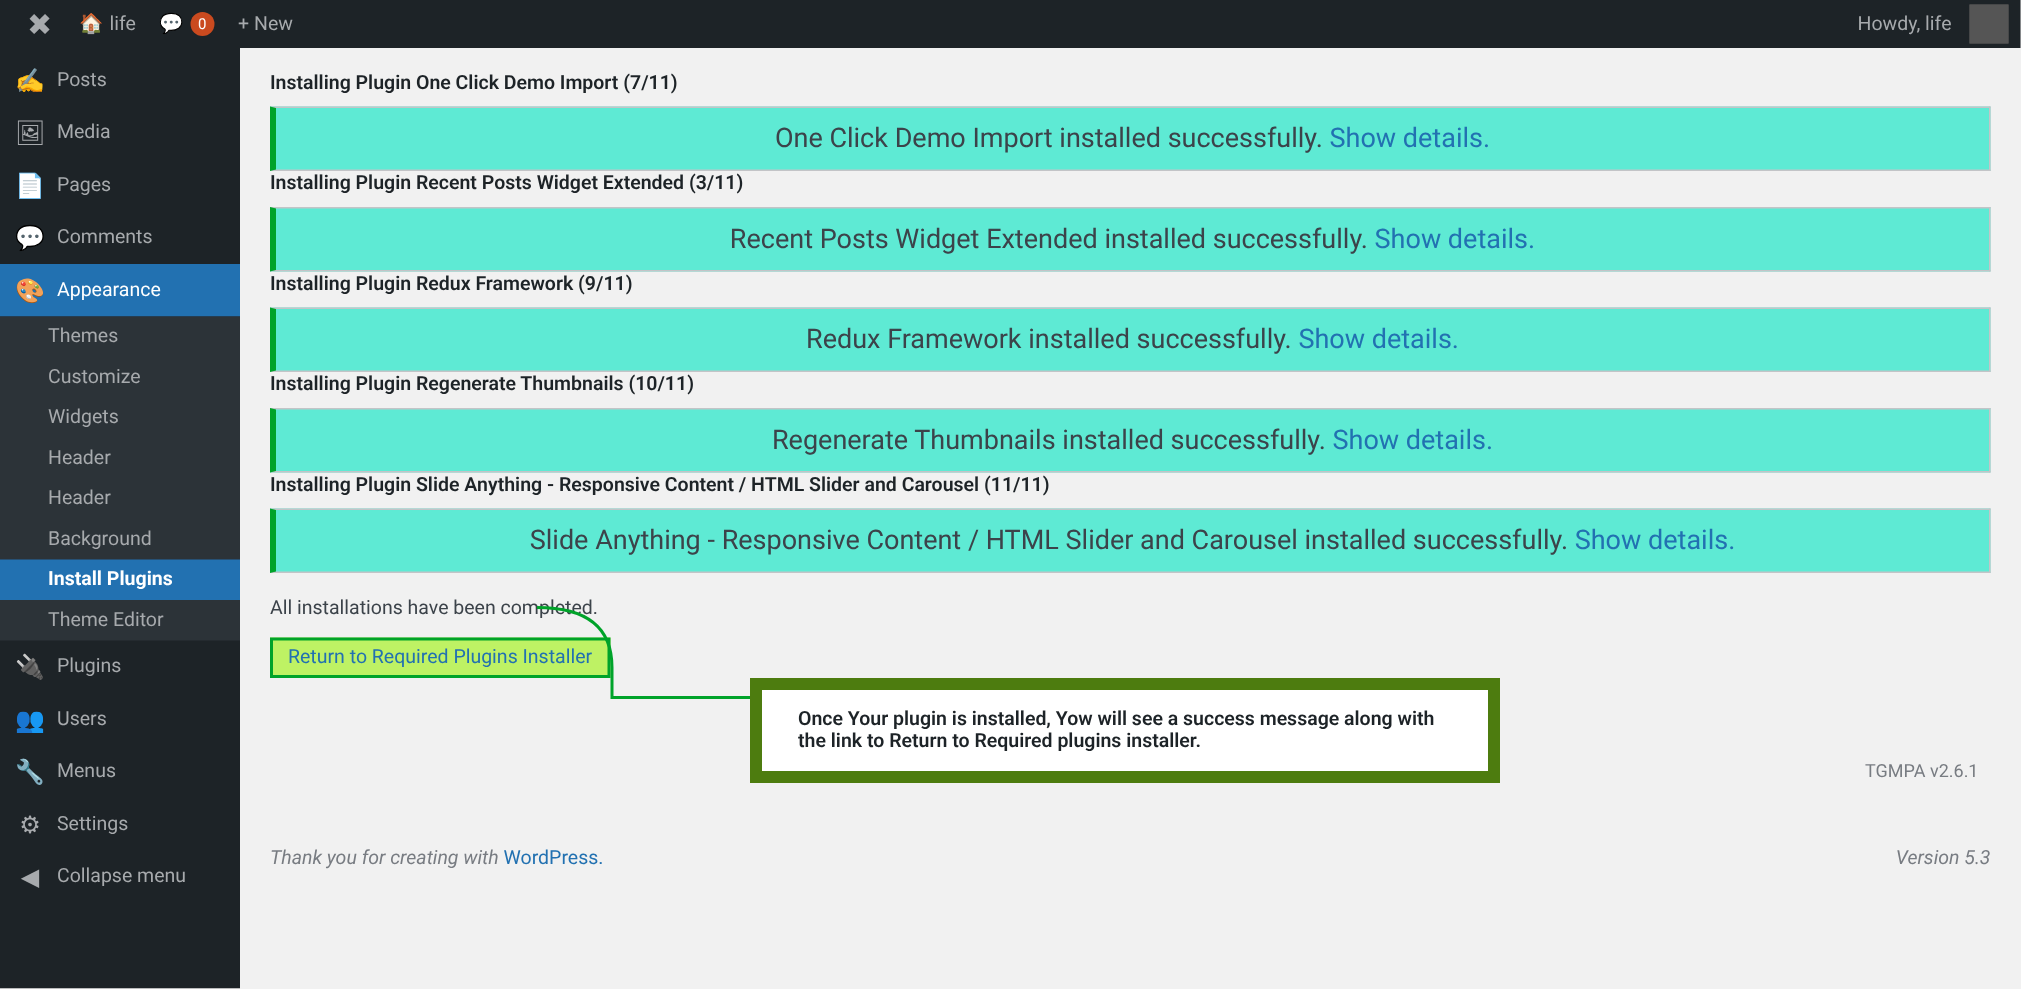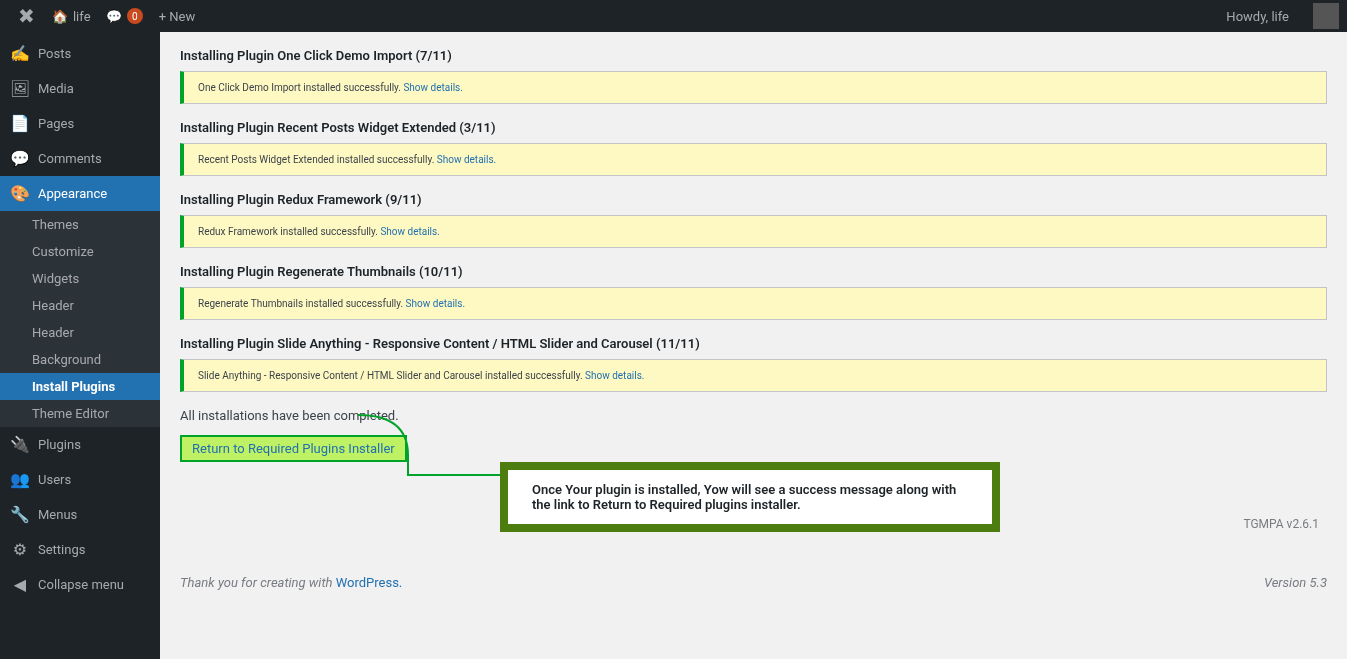--- a/index.html
+++ b/index.html
@@ -24,21 +24,21 @@
       cursor: pointer; font-size: 13px;
     }
     .top-bar-item.wp-logo { color: #a7aaad; font-size: 20px; padding: 0 10px; }
     .top-bar-item .notif-count {
       background: #ca4a1f; color: #fff;
       border-radius: 50%; font-size: 10px;
       min-width: 16px; height: 16px;
       display: flex; align-items: center; justify-content: center;
       padding: 0 4px;
     }
-    .top-bar-right { display: flex; align-items: center; gap: 16px; }
+    .top-bar-right { display: flex; align-items: center; gap: 4px; }
     .top-bar-right .howdy { color: #a7aaad; font-size: 13px; padding: 0 8px; }
     .avatar-box { width: 26px; height: 26px; background: #555; border: 1px solid #555; }
 
     
     .layout { display: flex; flex: 1; overflow: hidden; }
 
     
     .sidebar {
       width: 160px;
       background: #1d2327;
@@ -81,34 +81,35 @@
     .submenu li.bold-item a { font-weight: 700; color: #fff; }
 
     
     .main-content {
       flex: 1;
       background: #f1f1f1;
       overflow-y: auto;
       padding: 16px 20px;
     }
 
-    .install-section { margin-bottom: 16px; }
+    .install-section { margin-bottom: 1px; }
     .install-heading {
       font-size: 13px;
       font-weight: 600;
       color: #1d2327;
       margin-bottom: 8px;
     }
     .install-box {
-      background: #fef9c3;
+      background: #5eead4;
       border: 1px solid #c3c4c7;
       border-left: 4px solid #00a32a;
       padding: 10px 14px;
-      font-size: 10px;
+      font-size: 18px;
       color: #3c434a;
+      text-align: center;
     }
     .install-box a { color: #2271b1; text-decoration: none; }
 
     .completion-notice {
       font-size: 13px;
       color: #3c434a;
       margin: 16px 0 12px 0;
     }
 
     .return-link-btn {

